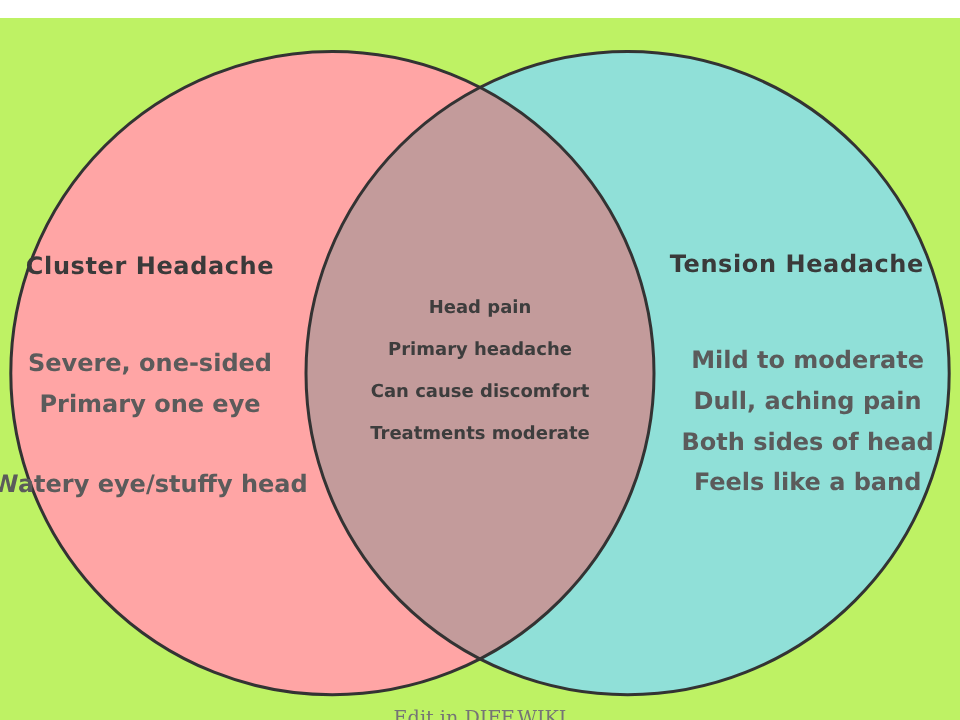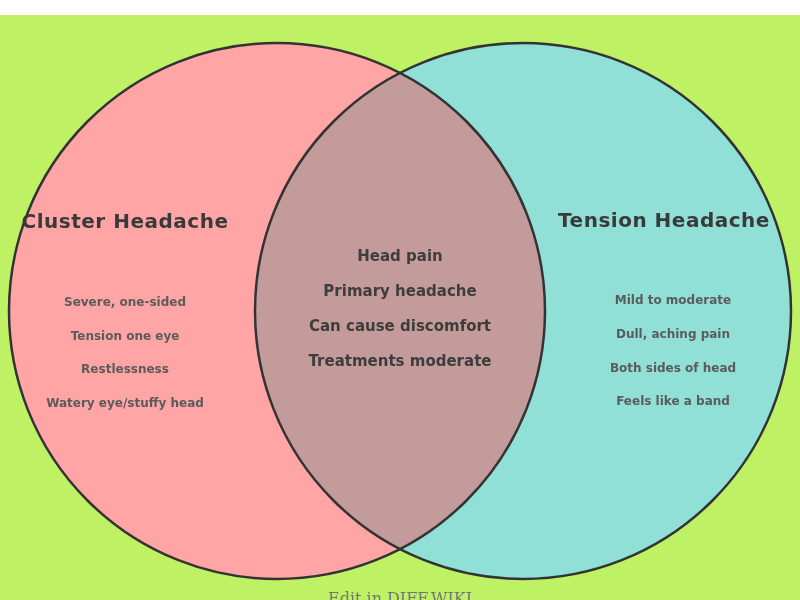--- a/index.html
+++ b/index.html
@@ -27,21 +27,21 @@
     white-space: nowrap;
     font-weight: bold;
     text-align: center;
   }
   .circle-title {
     font-size: 20px;
     color: #3a3a3a;
     letter-spacing: 0.5px;
   }
   .side-item {
-    font-size: 12px;
+    font-size: 20px;
     color: #5b5b5b;
   }
   .mid-item {
     font-size: 15px;
     color: #3d3d3d;
   }
   .caption {
     position: absolute;
     transform: translate(-50%, -50%);
     font-family: "DejaVu Serif", "Liberation Serif", serif;
@@ -62,22 +62,21 @@
     <circle cx="277" cy="296" r="268" fill="#FFA5A5"></circle>
     <circle cx="523" cy="296" r="268" fill="#90E0D8"></circle>
     <path d="M 400 57.9 A 268 268 0 0 1 400 534.1 A 268 268 0 0 1 400 57.9 Z" fill="#C39B9B"></path>
 
     <circle cx="277" cy="296" r="268" fill="none" stroke-width="2.5" stroke="#333333"></circle>
     <circle cx="523" cy="296" r="268" fill="none" stroke-width="2.5" stroke="#333333"></circle>
   </svg>
 
   <div class="txt circle-title" style="left:125px; top:206px;">Cluster Headache</div>
   <div class="txt side-item" style="left:125px; top:287px;">Severe, one-sided</div>
-  <div class="txt side-item" style="left:125px; top:321px;">Tension one eye</div>
-  <div class="txt side-item" style="left:125px; top:354px;">Restlessness</div>
+  <div class="txt side-item" style="left:125px; top:321px;">Primary one eye</div>
   <div class="txt side-item" style="left:125px; top:388px;">Watery eye/stuffy head</div>
 
   <div class="txt circle-title" style="left:664px; top:205px;">Tension Headache</div>
   <div class="txt side-item" style="left:673px; top:285px;">Mild to moderate</div>
   <div class="txt side-item" style="left:673px; top:319px;">Dull, aching pain</div>
   <div class="txt side-item" style="left:673px; top:353px;text-align:right;">Both sides of head</div>
   <div class="txt side-item" style="left:673px; top:386px;">Feels like a band</div>
 
   <div class="txt mid-item" style="left:400px; top:241px;">Head pain</div>
   <div class="txt mid-item" style="left:400px; top:311px;">Can cause discomfort</div>

